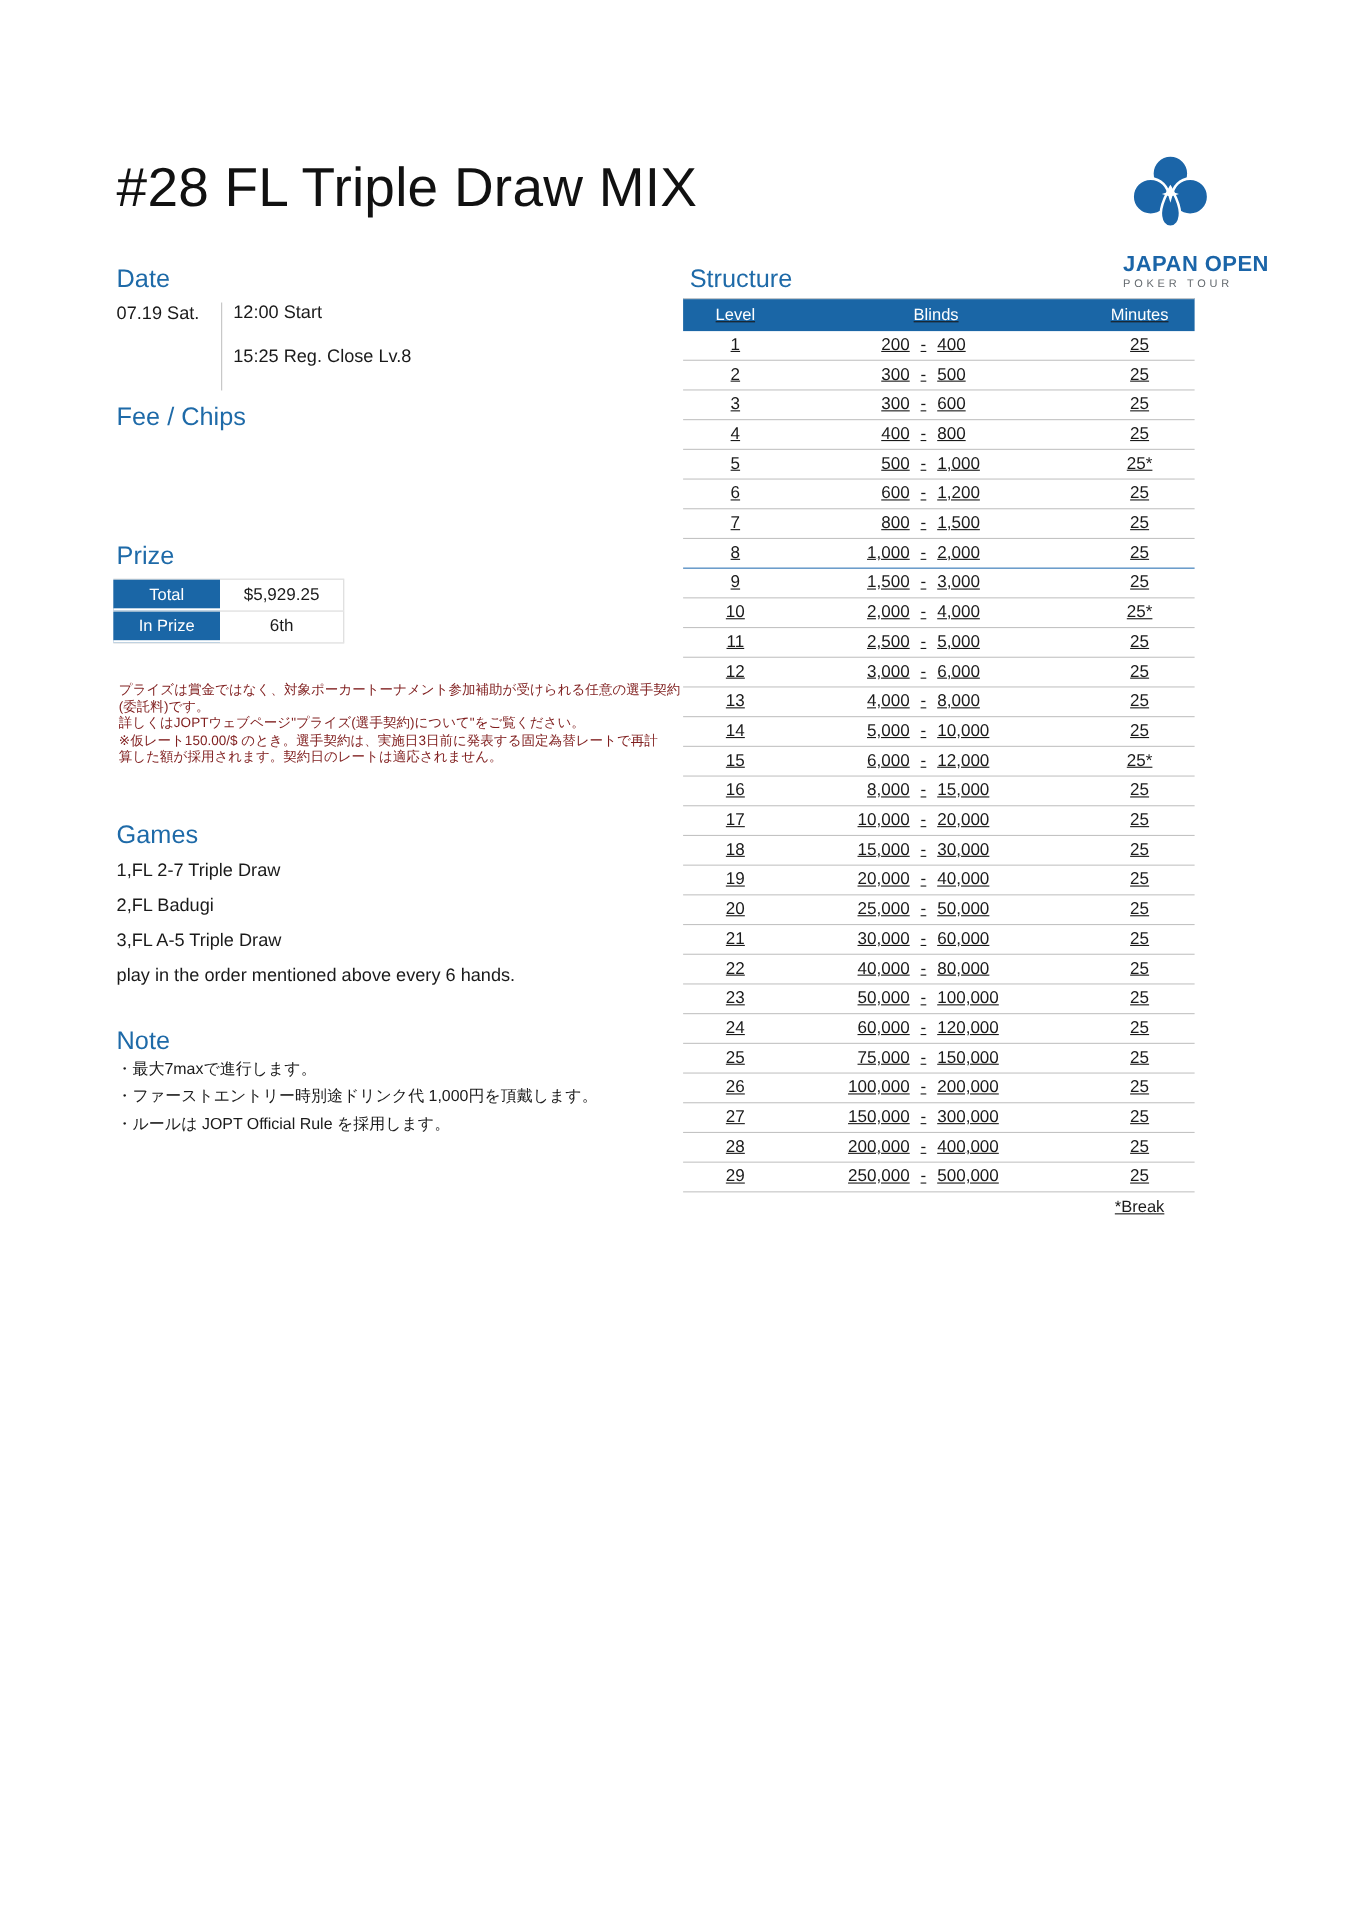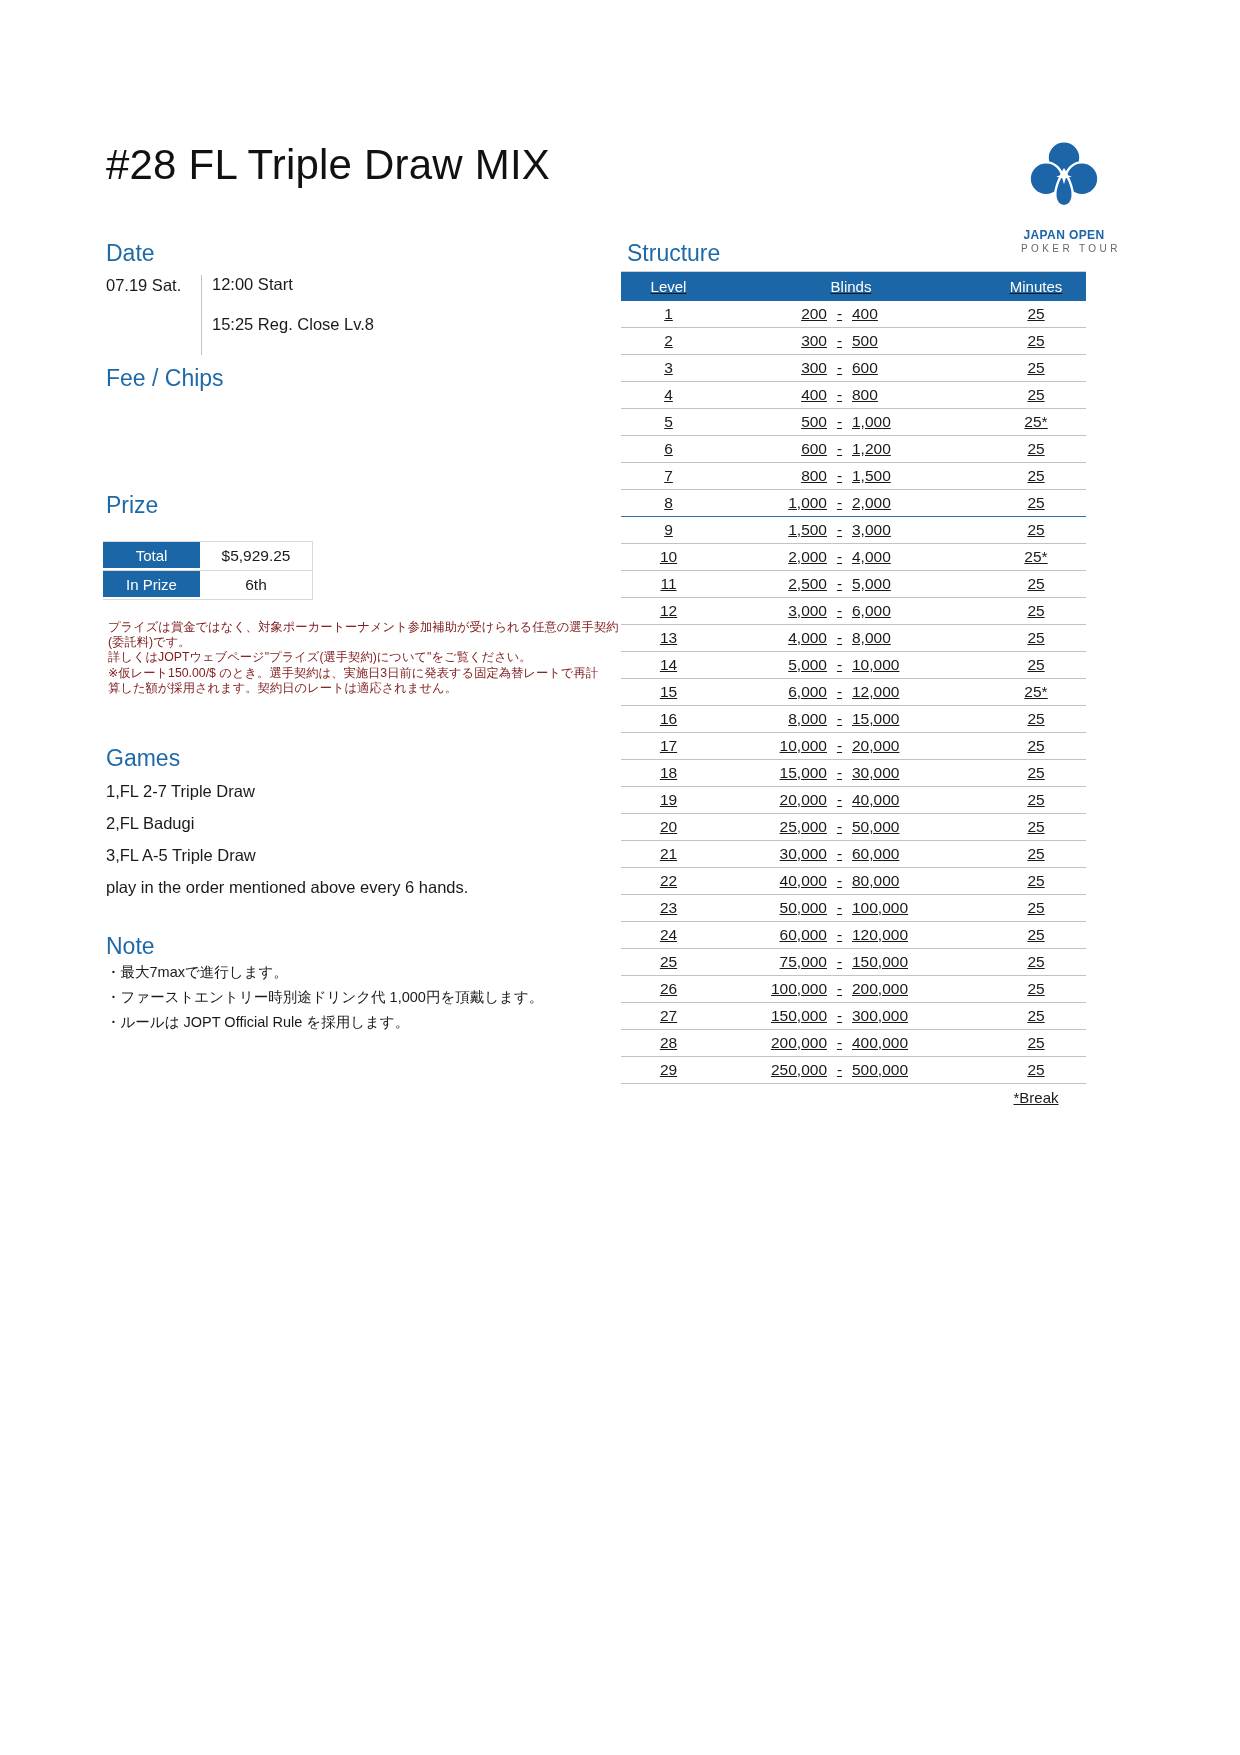--- a/index.html
+++ b/index.html
@@ -7,41 +7,41 @@
     --row_border:#C3C3C3; --light_border:#D9D9D9; --logo_blue:#1B65A8; --logo_gray:#63696E;
     --ink:#1a1a1a;
   }
   *{box-sizing:border-box;}
   html,body{margin:0;padding:0;}
   body{
     width:1240px;height:1755px;background:#ffffff;position:relative;
     font-family:"Liberation Sans","DejaVu Sans",sans-serif;color:var(--ink);
   }
   
-  #title{position:absolute;left:106px;top:141px;margin:0;font-size:42px;font-weight:400;color:#111;letter-spacing:0.2px;}
+  #title{position:absolute;left:106px;top:141px;margin:0;font-size:50px;font-weight:400;color:#111;letter-spacing:0.2px;}
   
   #logo{position:absolute;left:1021px;top:134px;width:86px;text-align:center;}
-  #logo .l1{margin-top:2px;font-size:12px;font-weight:700;letter-spacing:0.4px;color:var(--logo_blue);white-space:nowrap;}
+  #logo .l1{margin-top:2px;font-size:20px;font-weight:700;letter-spacing:0.4px;color:var(--logo_blue);white-space:nowrap;}
   #logo .l2{margin-top:1px;font-size:10px;font-weight:400;letter-spacing:3.4px;color:var(--logo_gray);white-space:nowrap;margin-right:-4px;}
   
   h2.sec{margin:0;font-size:23px;font-weight:400;color:var(--heading_blue);line-height:1.1;}
   
   #sec-date{position:absolute;left:106px;top:241px;}
   .date-flex{display:flex;margin-top:9px;}
   .date-day{width:95px;font-size:16.5px;padding-top:1px;}
   .date-times{border-left:1px solid var(--row_border);padding-left:10px;min-height:70px;}
   .date-time{font-size:16.5px;line-height:19px;margin-bottom:21px;white-space:nowrap;}
   
   #sec-fee{position:absolute;left:106px;top:366px;}
   .kv{display:flex;font-size:16.5px;line-height:19px;margin-bottom:17px;}
   .kv:first-of-type{margin-top:8px;}
   .kv .k{width:101px;}
   
   #sec-prize{position:absolute;left:106px;top:493px;}
-  .prize-table{margin-top:23px;margin-left:-3px;width:210px;border-top:1px solid var(--light_border);}
+  .prize-table{margin-top:8px;margin-left:-3px;width:210px;border-top:1px solid var(--light_border);}
   .prize-row{display:flex;height:29px;border-bottom:1px solid var(--light_border);}
   .prize-label{width:97px;background:var(--bar_blue);color:#fff;font-size:15px;display:flex;align-items:center;justify-content:center;border-bottom:2px solid #fff;}
   .prize-value{flex:1;font-size:15.5px;display:flex;align-items:center;justify-content:center;border-right:1px solid var(--light_border);}
   
   #prize-note{position:absolute;left:108px;top:620px;font-size:12.3px;line-height:15.2px;color:#7f1d1d;}
   #prize-note .jp-line{white-space:nowrap;}
   
   #sec-games{position:absolute;left:106px;top:746px;}
   #sec-games .game-item{font-size:16.5px;line-height:19px;margin-bottom:13px;white-space:nowrap;}
   #sec-games .list{margin-top:11px;}

